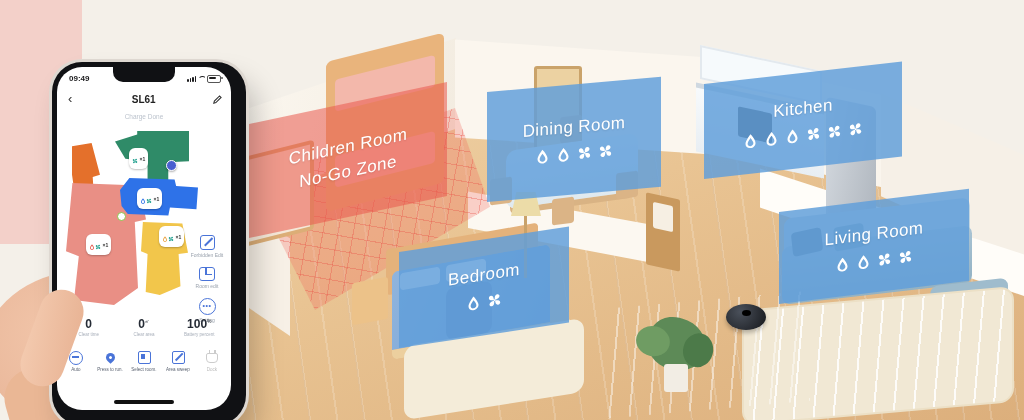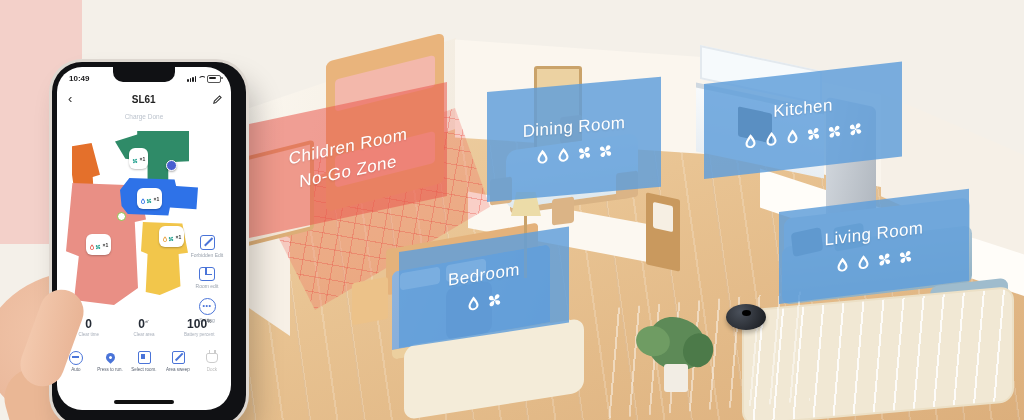--- a/index.html
+++ b/index.html
@@ -395,21 +395,21 @@
 
   <div class="hand abs palm"></div>
   <div class="hand abs wrist"></div>
   <div class="hand abs fingers"></div>
 
   <div class="phone">
     <div class="screen">
       <div class="notch"></div>
 
       <div class="sbar">
-        <span>10:49</span>
+        <span>09:49</span>
         <span class="sbar-icons">
           <span class="sig">
             <i style="height:3px"></i>
               <i style="height:4px"></i>
               <i style="height:5px"></i>
               <i style="height:6px"></i>
           </span>
           <span class="wifi"></span>
           <span class="batt"></span>
         </span>

